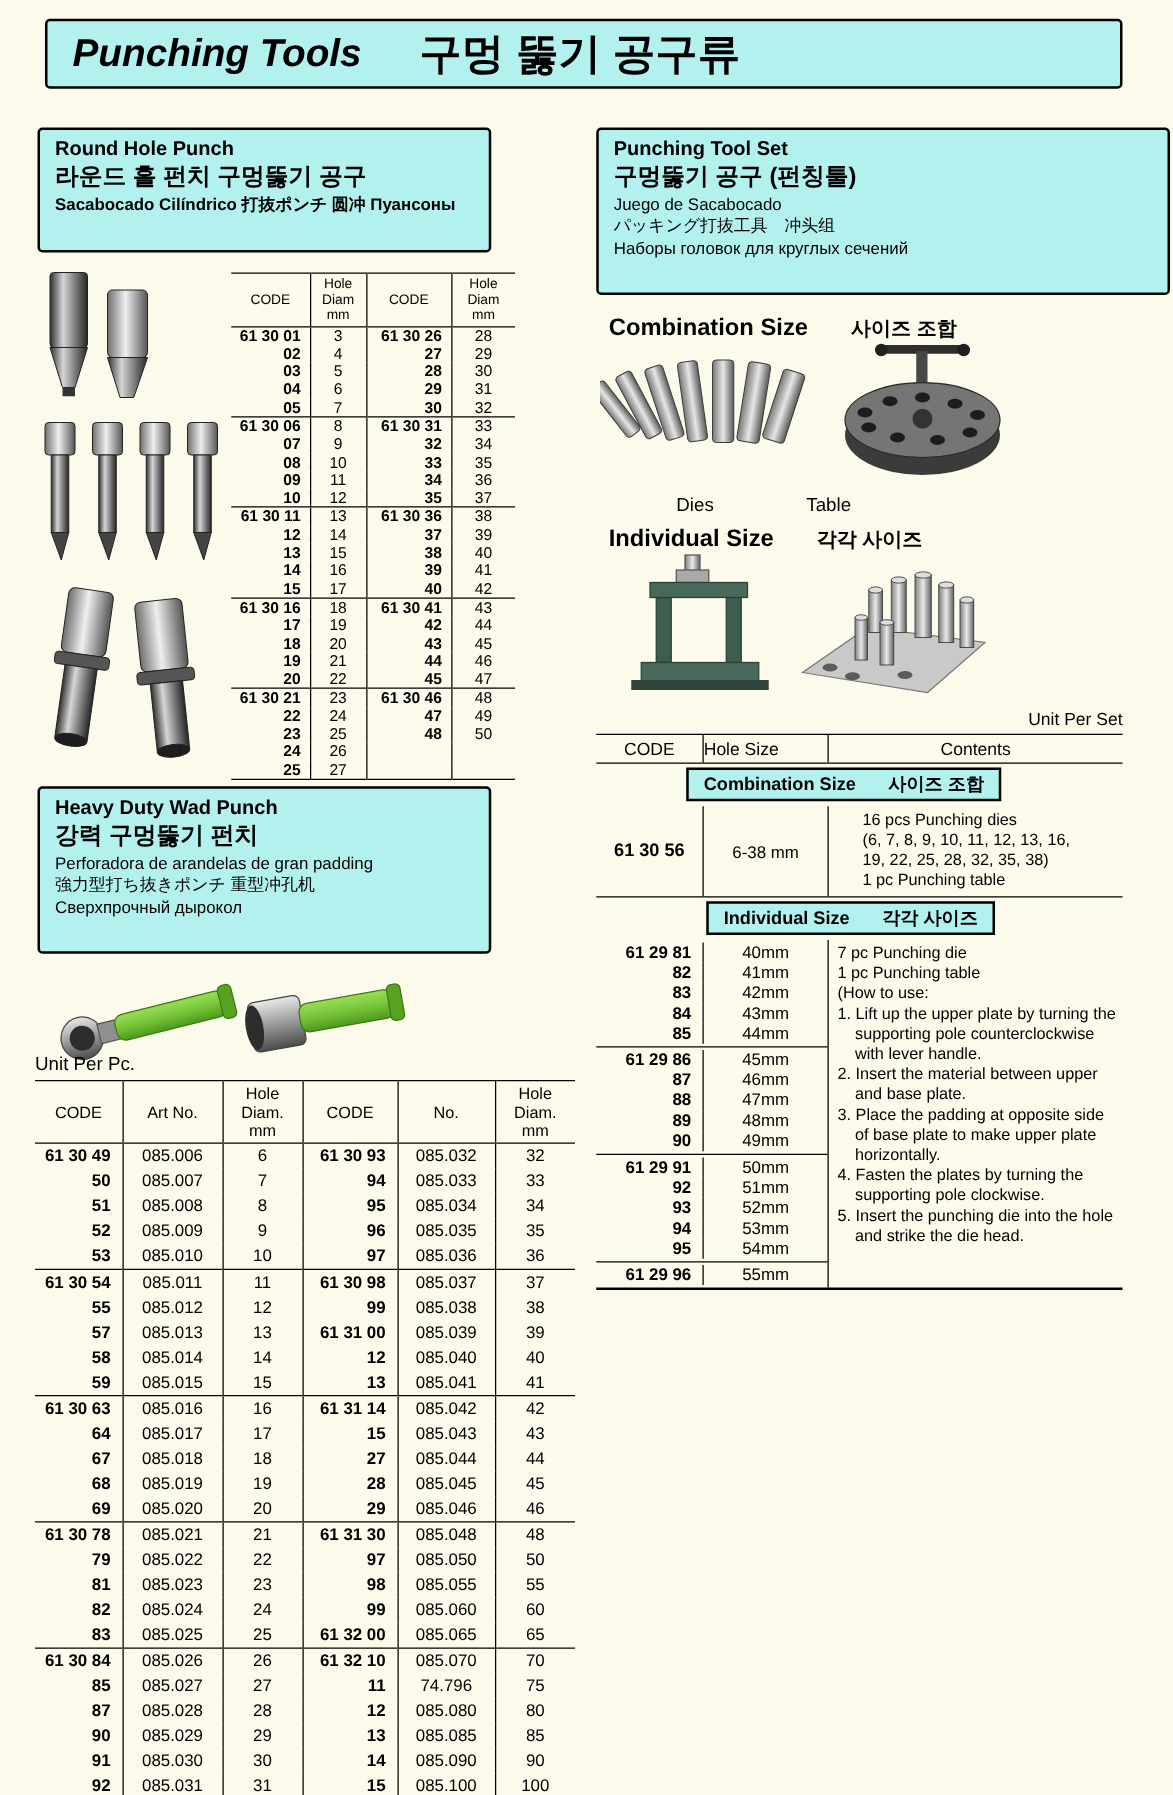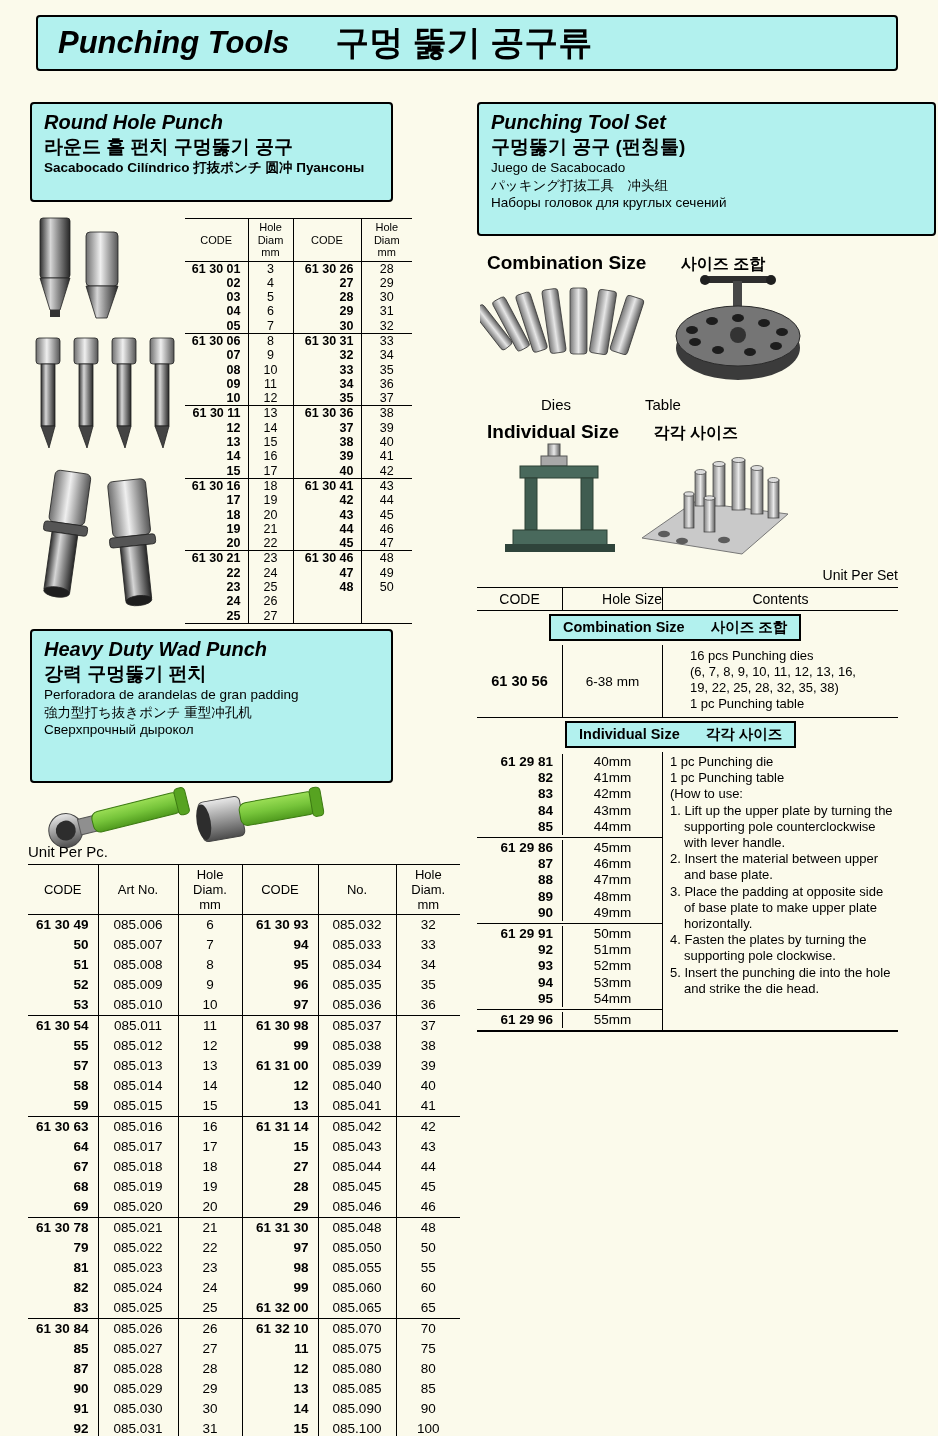--- a/index.html
+++ b/index.html
@@ -21,23 +21,23 @@
   #title-banner {
     position: absolute; left: 36px; top: 15px; width: 862px; height: 56px;
     display: flex; align-items: center; padding: 0 20px; gap: 46px;
   }
   .t-en { font-size: 31px; font-weight: bold; font-style: italic; }
   .t-ko { font-size: 34px; font-weight: bold; }
 
   
   .header-box { position: absolute; padding: 7px 12px 5px; }
   #round-header { left: 30px; top: 102px; width: 363px; height: 100px; }
-  #heavy-header { left: 30px; top: 629px; width: 363px; height: 154px; }
+  #heavy-header { left: 30px; top: 629px; width: 363px; height: 134px; }
   #set-header   { left: 477px; top: 102px; width: 459px; height: 134px; }
-  .hb-en { font-size: 20px; font-weight: bold; font-style: italic; line-height: 1.18; }
+  .hb-en { font-size: 16px; font-weight: bold; line-height: 1.18; }
   .hb-ko { font-size: 19px; font-weight: bold; line-height: 1.3; }
   .hb-sm { font-size: 13.5px; line-height: 1.3; }
   #round-header .hb-sm { font-weight: bold; }
 
   
   .photo { position: absolute; }
   #round-photos { left: 28px; top: 210px; width: 152px; height: 402px; }
   #wad-photos   { left: 28px; top: 768px; width: 310px; height: 88px; }
   #combo-photos { left: 480px; top: 272px; width: 350px; height: 120px; }
   #individual-photos { left: 492px; top: 440px; width: 300px; height: 128px; }
@@ -80,21 +80,21 @@
   .h-code { width: 70px; } .h-art { width: 80px; } .h-num { width: 64px; }
   .h-code2 { width: 76px; } .h-art2 { width: 78px; } .h-num2 { width: 64px; }
   #heavy-table td.h-code, #heavy-table td.h-code2 { text-align: right; font-weight: bold; padding-right: 9px; }
   #heavy-table td.h-art, #heavy-table td.h-art2,
   #heavy-table td.h-num, #heavy-table td.h-num2 { text-align: center; }
 
   
   #set-table { position: absolute; left: 477px; top: 587px; width: 421px; font-size: 13.5px; }
   .st-header { display: flex; border-top: 1.5px solid #000; border-bottom: 1.5px solid #000; font-size: 14px; }
   .st-h-code { width: 86px; text-align: center; padding: 3px 0; border-right: 1.2px solid #000; }
-  .st-h-size { width: 100px; text-align: right; padding: 3px 0; border-right: 1.2px solid #000; }
+  .st-h-size { width: 100px; text-align: left; padding: 3px 0; border-right: 1.2px solid #000; }
   .st-h-contents { flex: 1; text-align: center; padding: 3px 0; }
 
   .banner-row { padding: 3px 0 4px; }
   .banner {
     display: inline-block; border: 2px solid #000; background: var(--accent-cyan, #b2f1ee);
     font-weight: bold; font-size: 14.5px; padding: 2px 12px; white-space: nowrap;
   }
   #combination-banner { margin-left: 72px; }
   #individual-banner  { margin-left: 88px; }
   .banner .b-ko { margin-left: 22px; }
@@ -593,21 +593,21 @@
           <td class="h-num">26</td>
           <td class="h-code2">61 32 10</td>
           <td class="h-art2">085.070</td>
           <td class="h-num2">70</td>
         </tr>
         <tr>
           <td class="h-code">85</td>
           <td class="h-art">085.027</td>
           <td class="h-num">27</td>
           <td class="h-code2">11</td>
-          <td class="h-art2">085.075</td>
+          <td class="h-art2">74.796</td>
           <td class="h-num2">75</td>
         </tr>
         <tr>
           <td class="h-code">87</td>
           <td class="h-art">085.028</td>
           <td class="h-num">28</td>
           <td class="h-code2">12</td>
           <td class="h-art2">085.080</td>
           <td class="h-num2">80</td>
         </tr>
@@ -846,21 +846,21 @@
           </div>
         </div>
         <div class="ind-group">
           <div class="ind-row">
             <div class="ind-code">61 29 96</div>
             <div class="ind-size">55mm</div>
           </div>
         </div>
       </div>
     <div class="ind-contents" id="ind-contents">
-        <div class="howto-line">1 pc Punching die</div>
+        <div class="howto-line">7 pc Punching die</div>
         <div class="howto-line">1 pc Punching table</div>
         <div class="howto-line">(How to use:</div>
         <div class="howto-line">1. Lift up the upper plate by turning the supporting pole counterclockwise with lever handle.</div>
         <div class="howto-line">2. Insert the material between upper and base plate.</div>
         <div class="howto-line">3. Place the padding at opposite side of base plate to make upper plate horizontally.</div>
         <div class="howto-line">4. Fasten the plates by turning the supporting pole clockwise.</div>
         <div class="howto-line">5. Insert the punching die into the hole and strike the die head.</div>
       </div>
   </div>
 </div>

